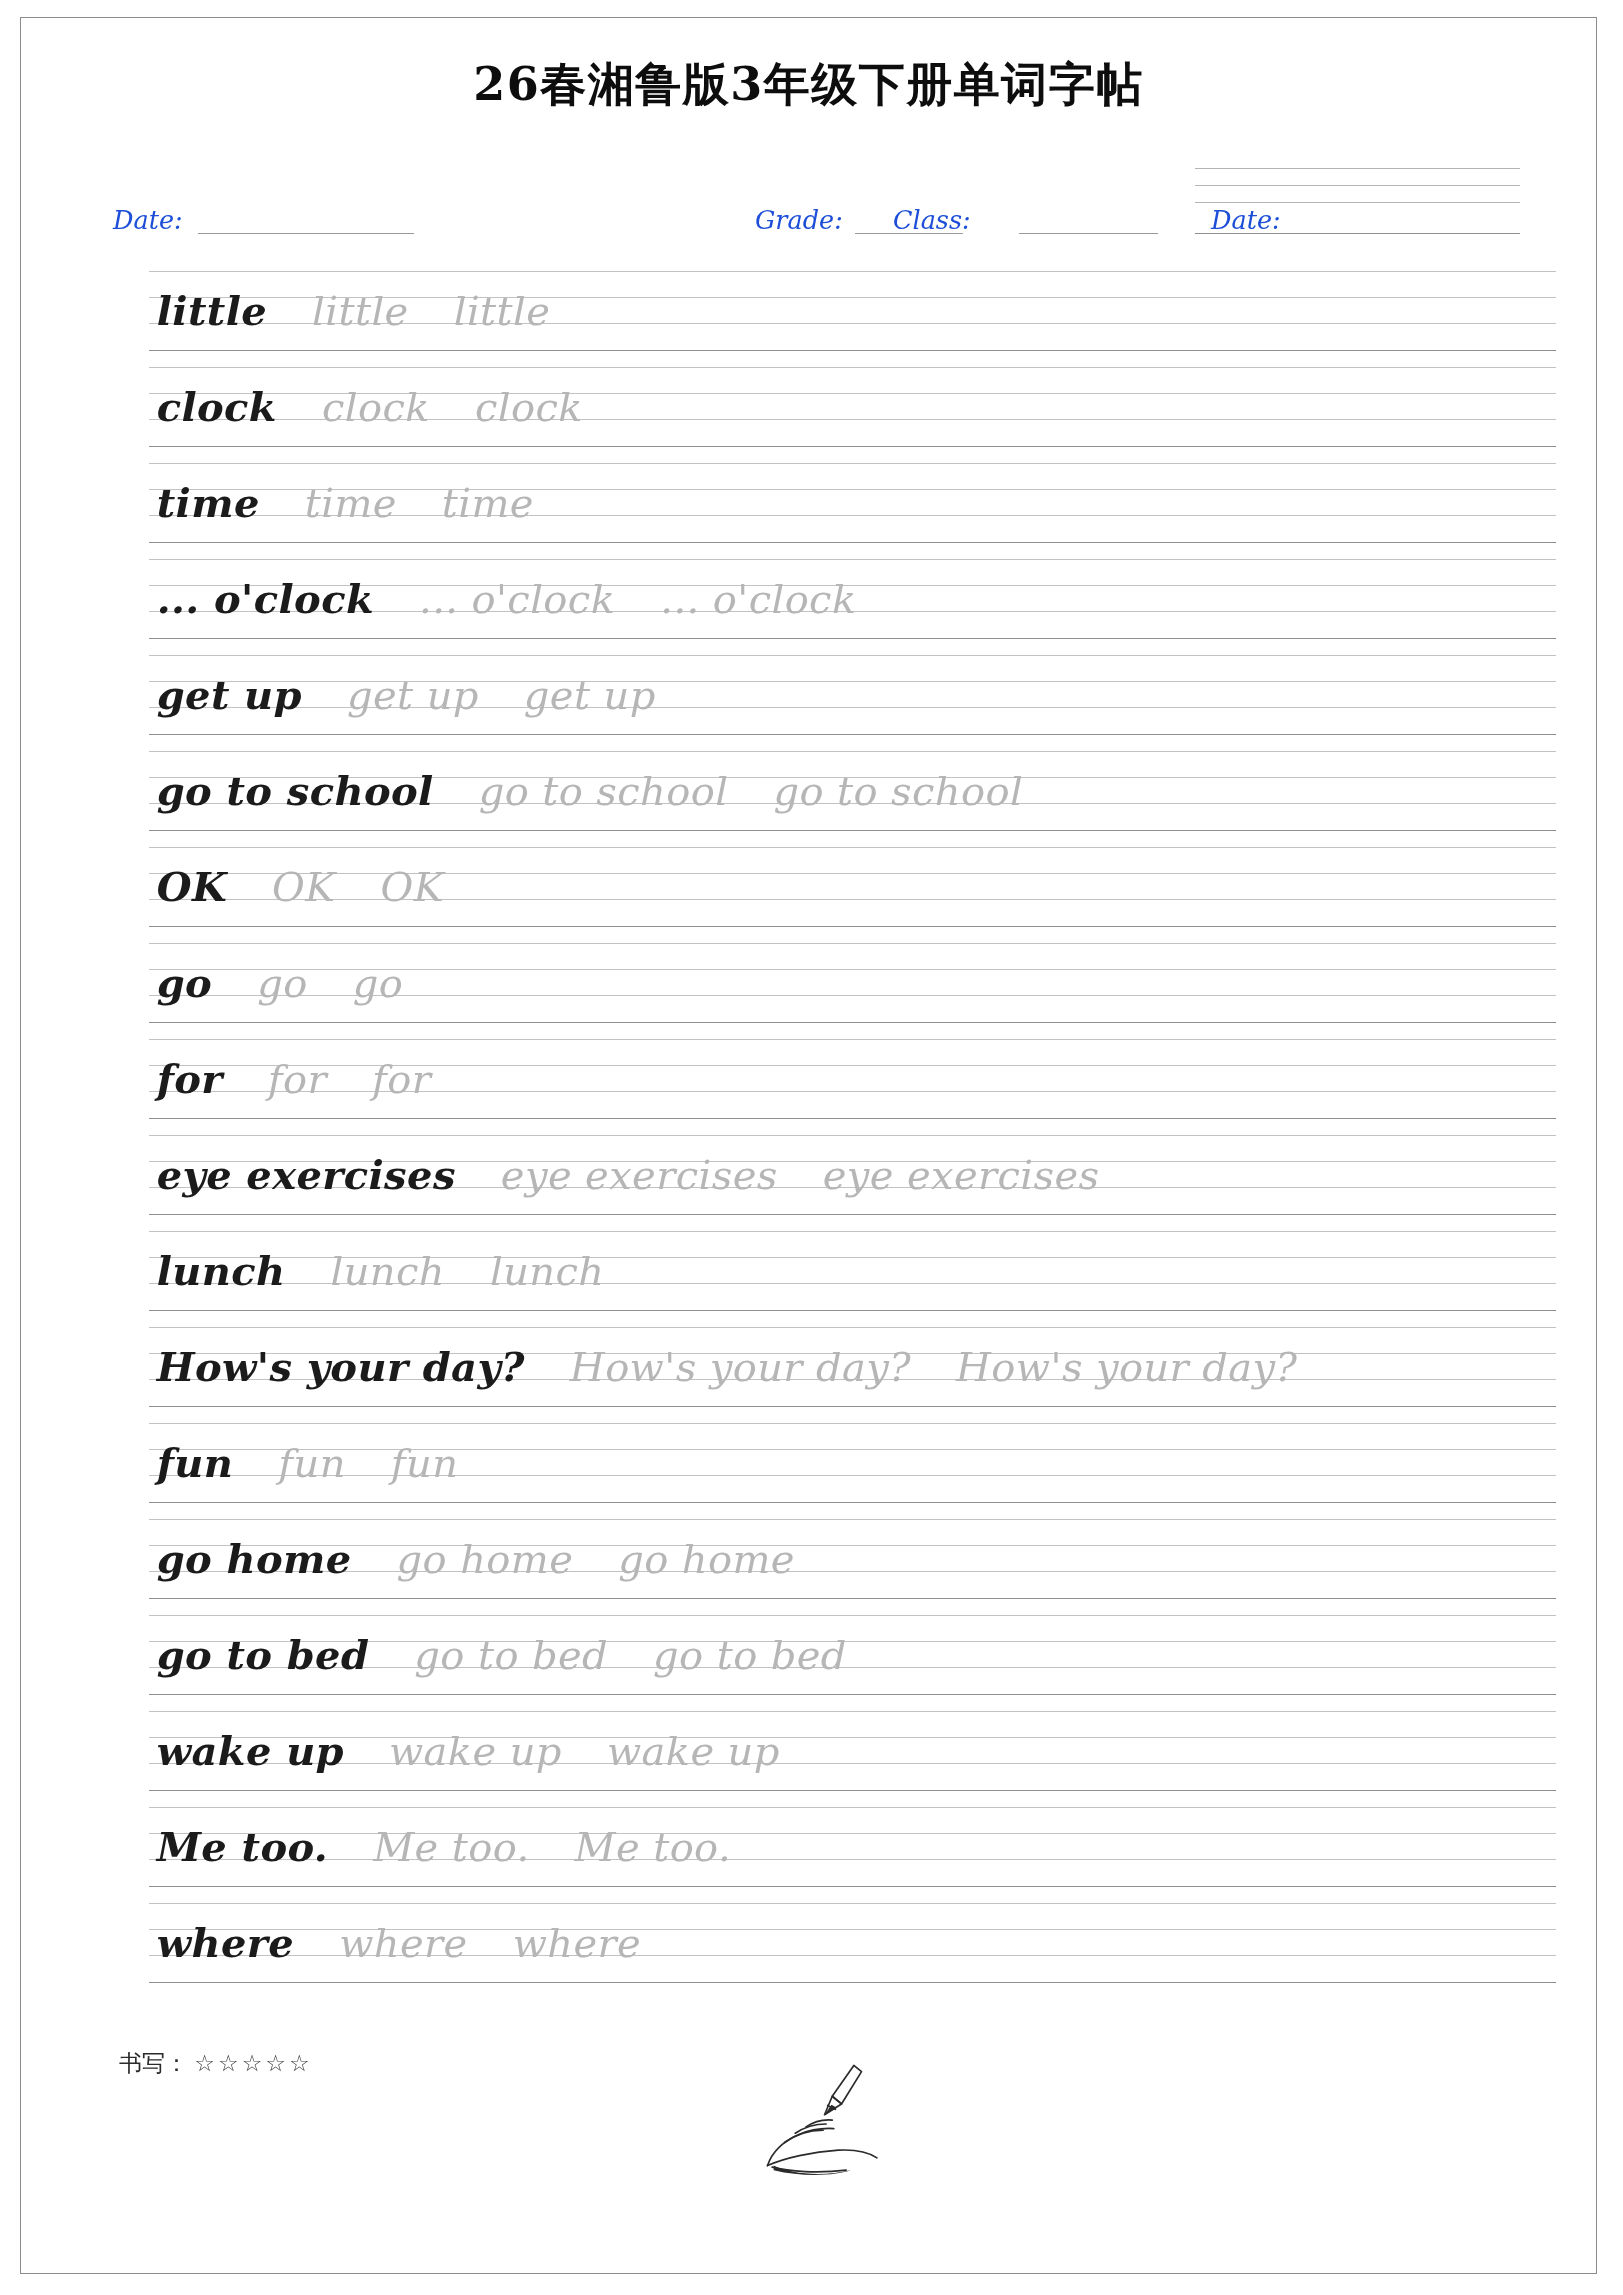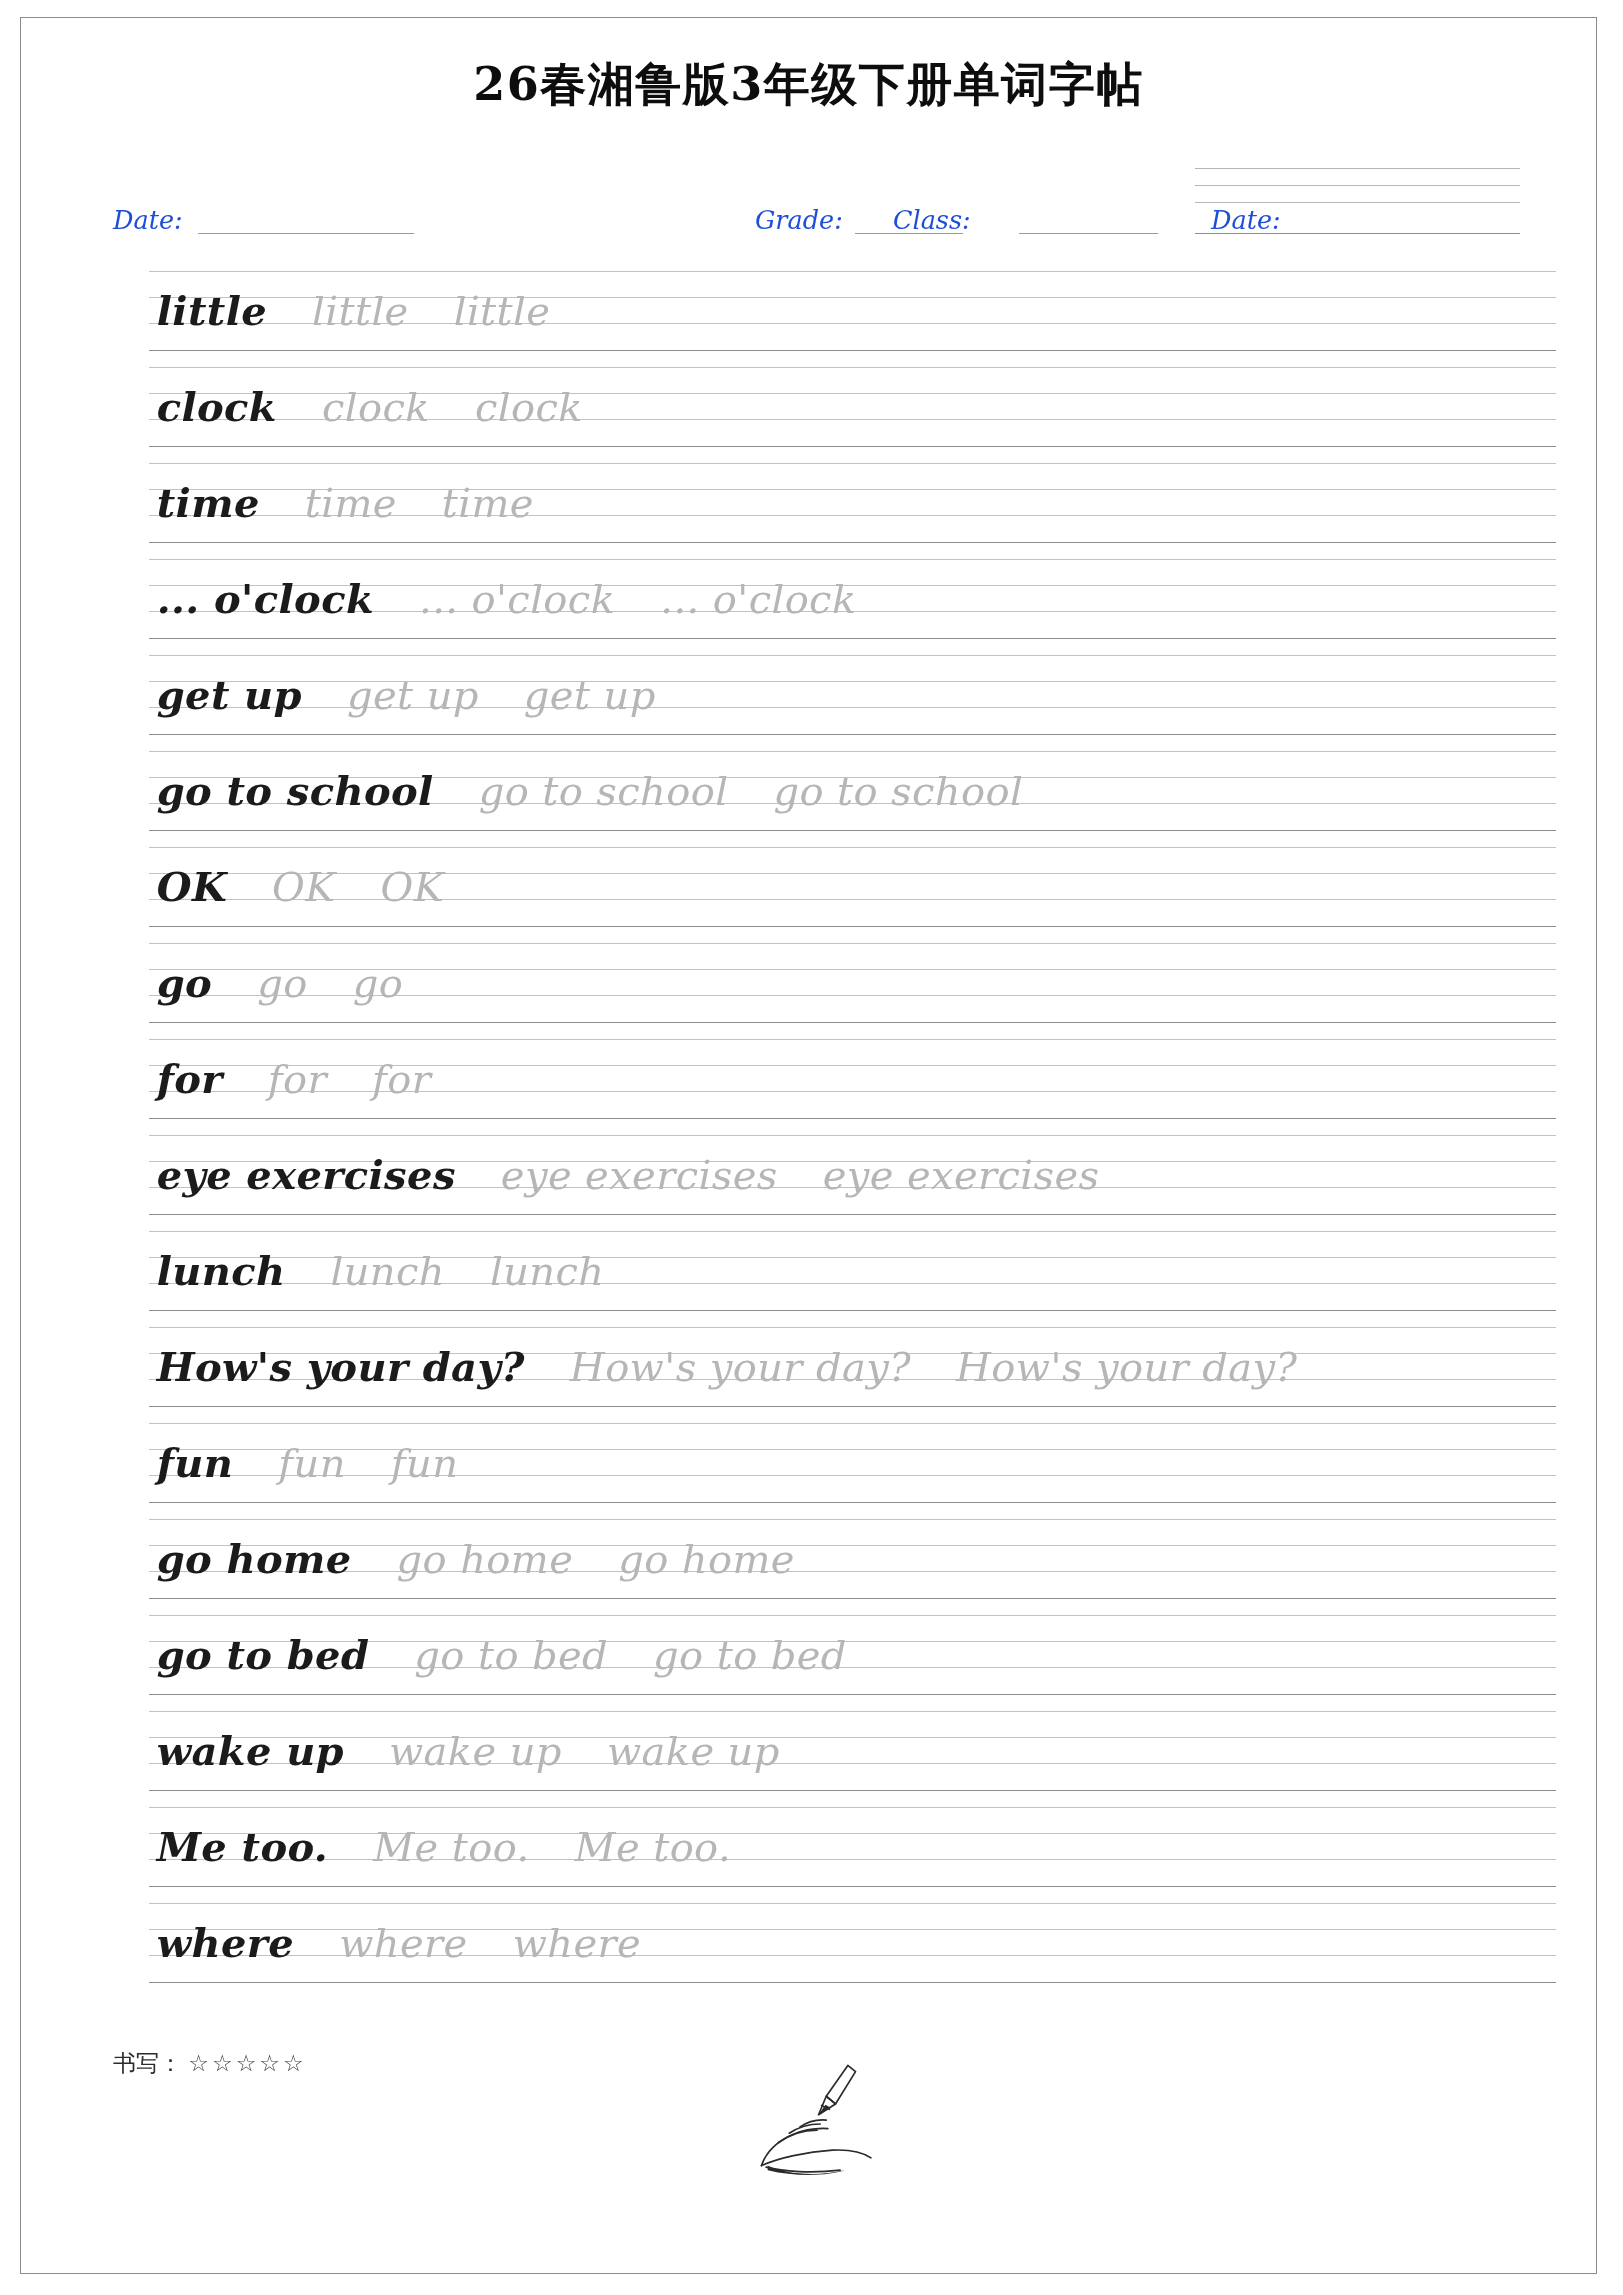--- a/index.html
+++ b/index.html
@@ -137,21 +137,21 @@
     line-height: 74px;
     letter-spacing: 0.4px;
   }
   .w.dark  { color: #1b1b1b; font-weight: 600; margin-right: 45px; }
   .w.faint { color: #b6b6b6; font-weight: 500; margin-right: 45px; }
   .w.faint:last-child { margin-right: 0; }
 
   
   .footer {
     position: absolute;
-    left: 93px;
+    left: 99px;
     bottom: 93px;
     width: 1407px;
     height: 147px;
   }
   .rating {
     position: absolute;
     left: 0;
     top: 14px;
     font-family: "DejaVu Sans", sans-serif;
     font-size: 23px;

